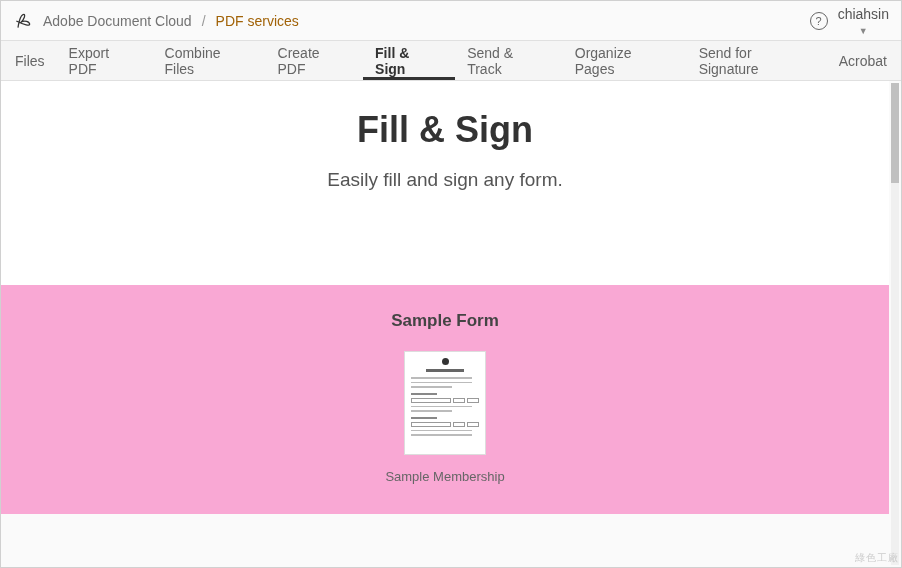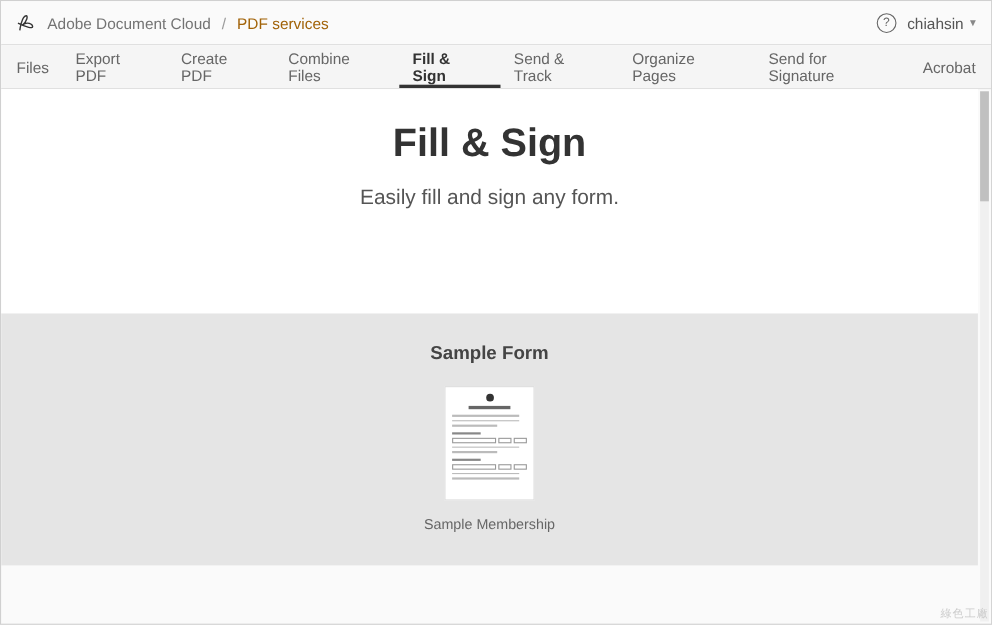--- a/index.html
+++ b/index.html
@@ -66,20 +66,21 @@
       color: #666;
       cursor: pointer;
     }
     .user-menu {
       display: flex;
       align-items: center;
       gap: 4px;
       color: #555;
       font-size: 14px;
       cursor: pointer;
+      flex-direction: column;
     }
     .chevron-down {
       font-size: 9px;
       color: #888;
     }
     .tabs {
       height: 40px;
       background: #f5f5f5;
       border-bottom: 1px solid #e0e0e0;
       display: flex;
@@ -145,21 +146,21 @@
       display: inline-block;
       background: #1473E6;
       color: #fff;
       font-size: 15px;
       font-weight: 600;
       padding: 14px 26px;
       border: none;
       cursor: pointer;
     }
     .sample-section {
-      background: #e5e5e5;
+      background: #f9a8d4;
       padding: 26px 20px 30px;
       text-align: center;
       margin-right: 12px;
     }
     .sample-title {
       font-size: 17px;
       color: #444;
       margin-bottom: 20px;
     }
     .sample-thumb {
@@ -248,22 +249,22 @@
     <div class="user-menu">
       <span>chiahsin</span>
       <span class="chevron-down">▼</span>
     </div>
   </div>
 </div>
 
 <div class="tabs">
   <div class="tab">Files</div>
   <div class="tab">Export PDF</div>
+  <div class="tab">Combine Files</div>
   <div class="tab">Create PDF</div>
-  <div class="tab">Combine Files</div>
   <div class="tab active">Fill &amp; Sign</div>
   <div class="tab">Send &amp; Track</div>
   <div class="tab">Organize Pages</div>
   <div class="tab">Send for Signature</div>
   <div class="tab">Acrobat</div>
 </div>
 
 <div class="content-wrapper">
   <div class="hero">
     <h1 class="hero-title">Fill &amp; Sign</h1>

